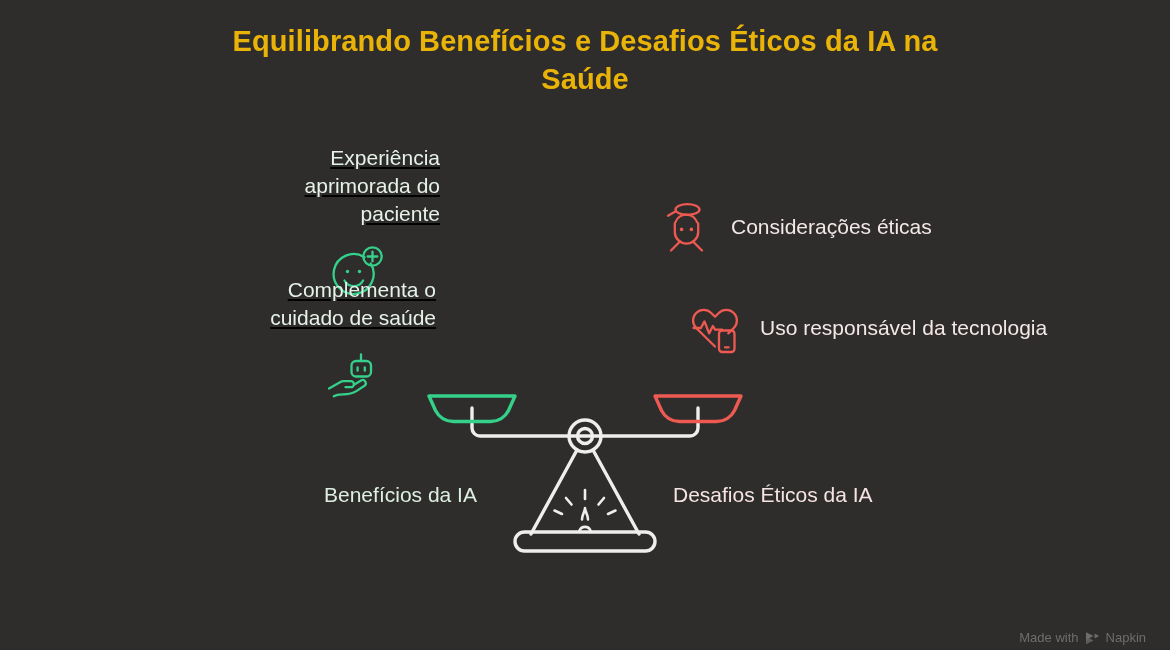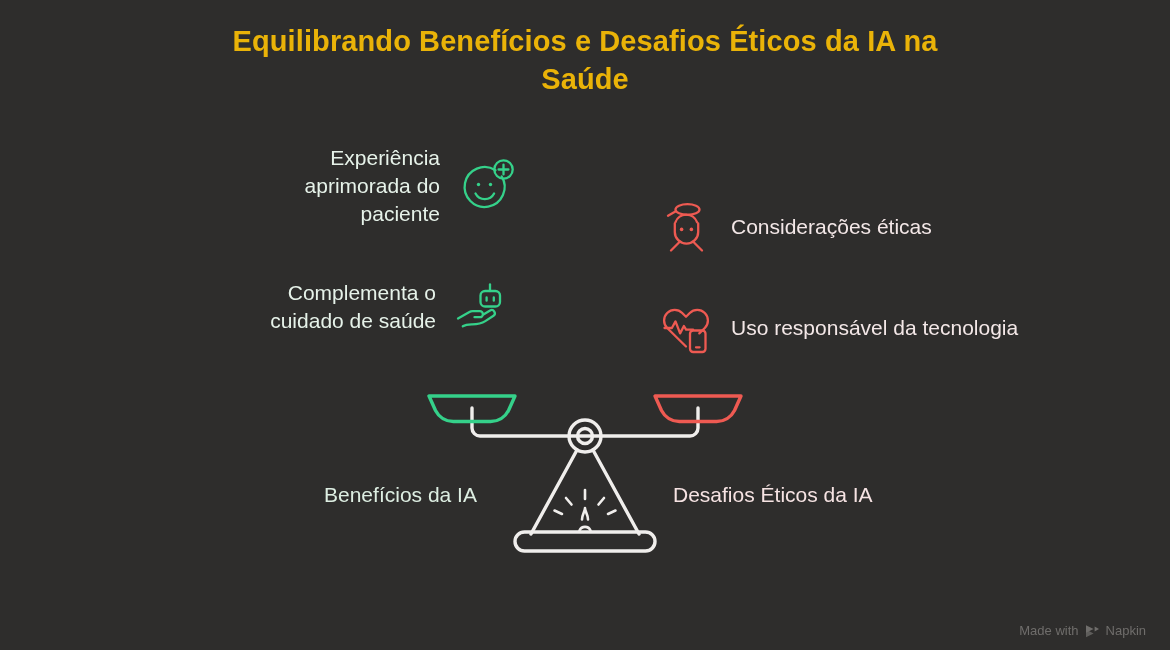--- a/index.html
+++ b/index.html
@@ -43,41 +43,42 @@
     align-items: center;
     gap: 14px;
   }
   .item-label {
     font-size: 21px;
     line-height: 1.33;
     color: #e9e6e3;
     white-space: pre-line;
   }
   .item.left {
-    flex-direction: row;
+    flex-direction: column;
+    text-decoration: underline;
   }
   .item.left .item-label {
     text-align: right;
     color: #e6f2e9;
   }
   .item.right .item-label {
     text-align: left;
     color: #f3e7e7;
   }
   .icon-box {
     flex: 0 0 auto;
     width: 62px;
     height: 62px;
     display: block;
   }
 
   #item-benefit-1 { left: 268px; top: 144px; }
   #item-benefit-2 { left: 268px; top: 276px; }
   #item-challenge-1 { left: 655px; top: 196px; }
-  #item-challenge-2 { left: 655px; top: 297px; }
+  #item-challenge-2 { left: 684px; top: 297px; }
 
   #item-benefit-1 .item-label { width: 172px; }
   #item-benefit-2 .item-label { width: 168px; }
 
   
   .scale-wrap {
     position: absolute;
     left: 50%;
     top: 382px;
     transform: translateX(-50%);
@@ -99,21 +100,21 @@
   #caption-challenges {
     left: 673px;
     color: #f6e3e3;
     text-align: right;
   }
 
   
   .watermark {
     position: absolute;
     right: 24px;
-    bottom: 12px;
+    bottom: 5px;
     display: flex;
     align-items: center;
     gap: 6px;
     font-size: 13px;
     color: #6f6d6b;
   }
   .watermark .wm-logo {
     display: block;
     width: 15px;
     height: 15px;

